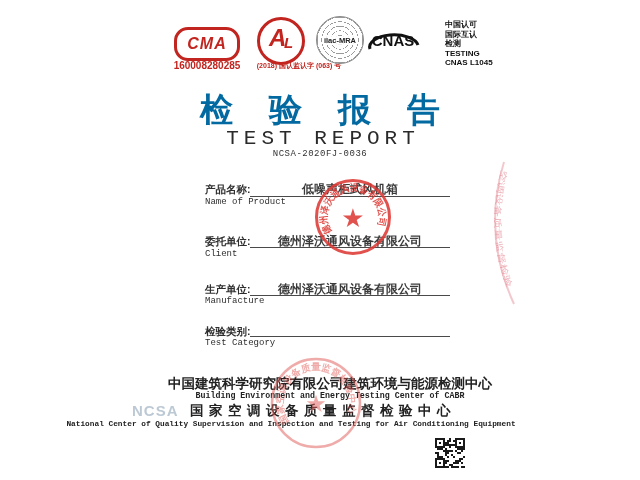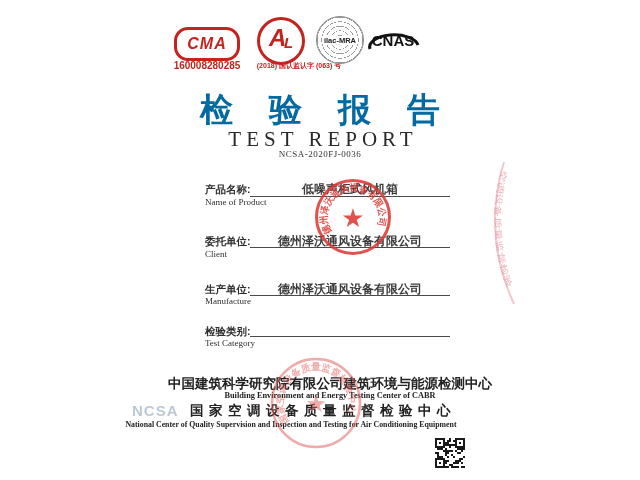--- a/index.html
+++ b/index.html
@@ -1,19 +1,19 @@
 <!DOCTYPE html>
 <html><head>
 <meta charset="utf-8">
 <style>
   html,body{margin:0;padding:0;background:#e8e8e8;}
   #page{position:relative;width:640px;height:480px;background:#ffffff;overflow:hidden;
         font-family:"Liberation Sans",sans-serif;color:#232323;}
   .abs{position:absolute;}
-  .serif{font-family:Liberation Serif, serif;}
+  .serif{font-family:Liberation Mono, monospace;}
 
   
   .cma{left:174px;top:27px;width:60px;height:28px;border:3px solid #c2251f;border-radius:14px;
        display:flex;align-items:center;justify-content:center;color:#c2251f;
        font-weight:bold;font-style:italic;font-size:16px;letter-spacing:1px;}
   .cma-num{left:168px;top:60px;width:78px;text-align:center;color:#c2251f;font-size:10px;font-weight:bold;}
   .cal{left:257px;top:17px;width:42px;height:42px;border:3px solid #c2251f;border-radius:50%;
        color:#c2251f;}
   .cal-a{position:absolute;left:9px;top:4px;font-size:24px;font-weight:bold;font-style:italic;}
   .cal-l{position:absolute;left:24px;top:14px;font-size:15px;font-weight:bold;font-style:italic;}
@@ -70,20 +70,27 @@
 
   <div class="abs ilac">
     <span>ilac-MRA</span>
   </div>
 
   <svg class="abs cnas" viewBox="0 0 58 34">
     <path d="M 6,26 A 24,12 0 1 1 54,22" fill="none" stroke="#111" stroke-width="3"></path>
     <text x="29" y="23" text-anchor="middle" font-size="15" font-weight="bold" font-family="Liberation Sans, sans-serif" fill="#111">CNAS</text>
   </svg>
 
+  <div class="abs accr">
+    <div>中国认可</div>
+    <div>国际互认</div>
+    <div>检测</div>
+    <div>TESTING</div>
+    <div>CNAS L1045</div>
+  </div>
 
   <div class="abs title-zh">检验报告</div>
   <div class="abs title-en serif">TEST REPORT</div>
   <div class="abs report-no serif">NCSA-2020FJ-0036</div>
 
   <div class="abs lbl-zh" style="top:183px">产品名称:</div>
   <div class="abs lbl-en serif" style="top:197px">Name of Product</div>
   <div class="abs fval" style="top:181px">低噪声柜式风机箱</div>
   <div class="abs fline" style="top:196px"></div>
 

